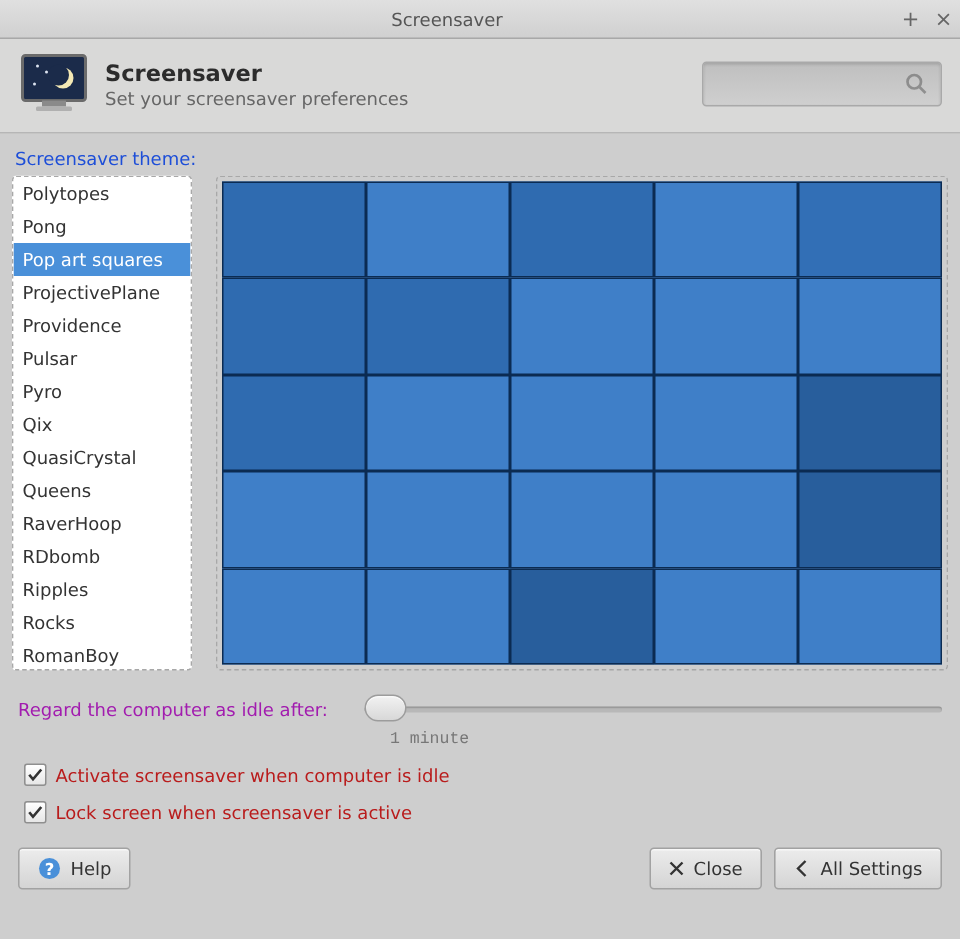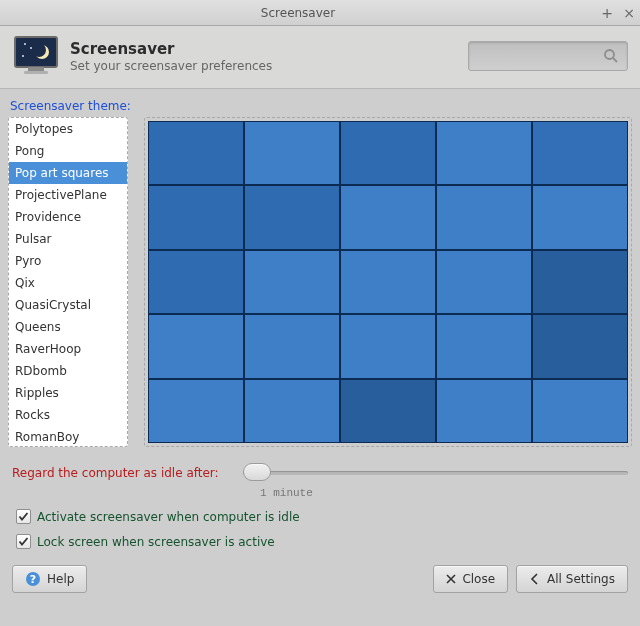--- a/index.html
+++ b/index.html
@@ -33,27 +33,27 @@
 .list .item.selected { background: #4a90d9; color: #fff; }
 .scrolltrack { width: 12px; background: #e6e6e6; border-left: 1px solid #d3d3d3; position: relative; }
 .scrollthumb { position: absolute; left: 2px; width: 8px; top: 192px; height: 38px; background: #b0b0b0; border: 1px solid #9a9a9a; border-radius: 4px; }
 
 .preview { margin-left: 16px; flex: 1; border: 1px dashed #a8a8a8; border-radius: 3px; padding: 3px; background: #cecece; }
 .grid { width: 100%; height: 100%; display: grid; grid-template-columns: repeat(5,1fr); grid-template-rows: repeat(5,1fr); }
 .grid div { border: 1px solid #0b2b52; }
 
 
 .slider-row { display: flex; align-items: center; margin-top: 14px; padding: 0 4px; }
-.slider-row .slabel { font-size: 12px; color: #b91c1c; margin-right: 24px; white-space: nowrap; }
+.slider-row .slabel { font-size: 12px; color: #a21caf; margin-right: 24px; white-space: nowrap; }
 .slider { flex: 1; position: relative; height: 24px; }
 .slider .track { position: absolute; left: 0; right: 0; top: 10px; height: 4px; background: #b8b8b8; border-radius: 2px; box-shadow: inset 0 1px 1px rgba(0,0,0,.2); }
 .slider .thumb { position: absolute; left: 0; top: 2px; width: 28px; height: 18px; background: linear-gradient(#f2f2f2,#d8d8d8); border: 1px solid #9c9c9c; border-radius: 10px; box-shadow: 0 1px 0 rgba(255,255,255,.6) inset; }
 .slider-val { font-size: 11px; color: #777; margin-top: 2px; margin-left: 252px; font-family: Liberation Mono, monospace; }
 
-.check { display: flex; align-items: center; margin: 10px 0 0 8px; font-size: 12px; color: #14532d; }
+.check { display: flex; align-items: center; margin: 10px 0 0 8px; font-size: 12px; color: #b91c1c; }
 .check .box { width: 15px; height: 15px; border: 1px solid #8f8f8f; border-radius: 2px; background: linear-gradient(#fff,#e6e6e6); margin-right: 6px; display: flex; align-items: center; justify-content: center; }
 .check .box svg { display: block; }
 
 .footer { display: flex; margin-top: 16px; padding: 0 4px; gap: 8px; }
 .footer .spacer { flex: 1; }
 .btn { height: 28px; padding: 0 12px; border: 1px solid #a2a2a2; border-radius: 3px; background: linear-gradient(#ececec,#d4d4d4); display: flex; align-items: center; gap: 6px; font-size: 12px; color: #333; box-shadow: inset 0 1px 0 rgba(255,255,255,.6); }
 .btn svg { display: block; }
 </style>
 </head>
 <body>

